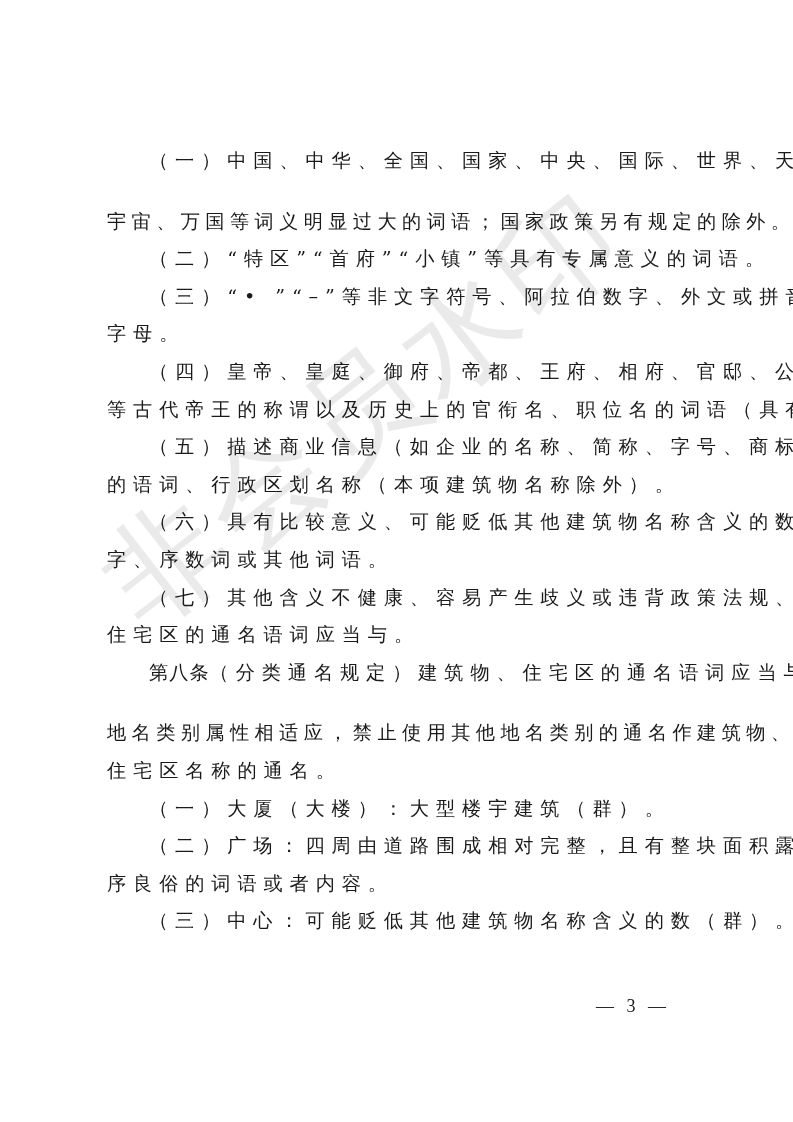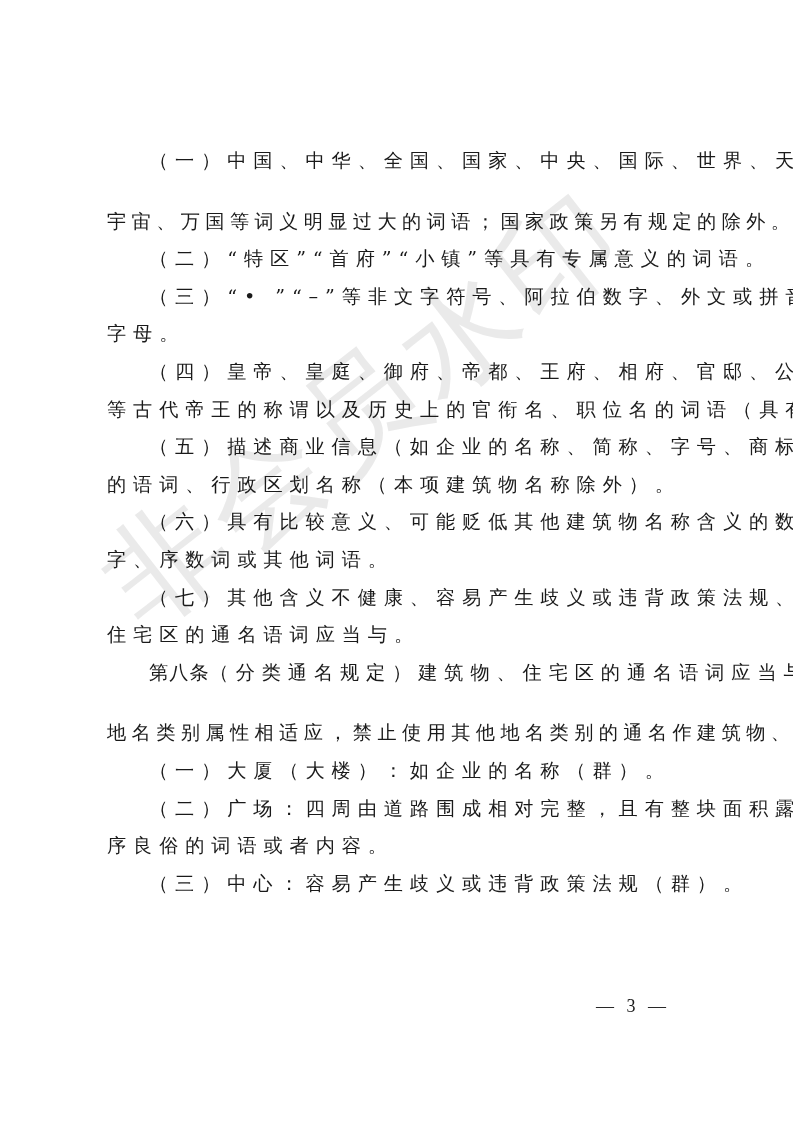--- a/index.html
+++ b/index.html
@@ -94,20 +94,21 @@
     <div class="line">的语词、行政区划名称（本项建筑物名称除外）。</div>
     <div class="line indent">（六）具有比较意义、可能贬低其他建筑物名称含义的数</div>
     <div class="line">字、序数词或其他词语。</div>
     <div class="line indent">（七）其他含义不健康、容易产生歧义或违背政策法规、公</div>
     <div class="line">住宅区的通名语词应当与。</div>
 
     <div class="line indent">
       <span class="bold">第八条</span><span>（分类通名规定）建筑物、住宅区的通名语词应当与</span>
     </div>
     <div class="line tight">地名类别属性相适应，禁止使用其他地名类别的通名作建筑物、</div>
-    <div class="line indent">（一）大厦（大楼）：如企业的名称（群）。</div>
+    <div class="line">住宅区名称的通名。</div>
+    <div class="line indent">（一）大厦（大楼）：大型楼宇建筑（群）。</div>
     <div class="line indent">（二）广场：四周由道路围成相对完整，且有整块面积露天</div>
     <div class="line">序良俗的词语或者内容。</div>
-    <div class="line indent">（三）中心：容易产生歧义或违背政策法规（群）。</div>
+    <div class="line indent">（三）中心：可能贬低其他建筑物名称含义的数（群）。</div>
   </div>
 
   <div class="page-number">— 3 —</div>
 </div>
 
 </body></html>

